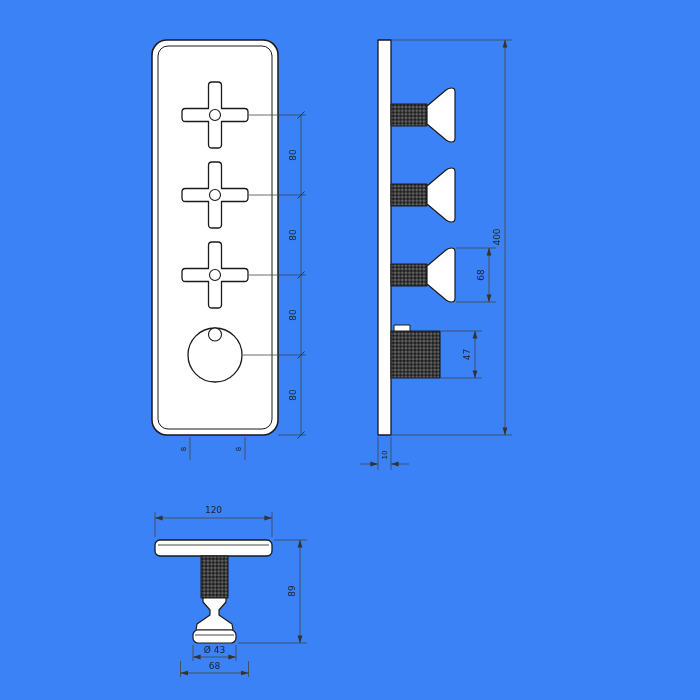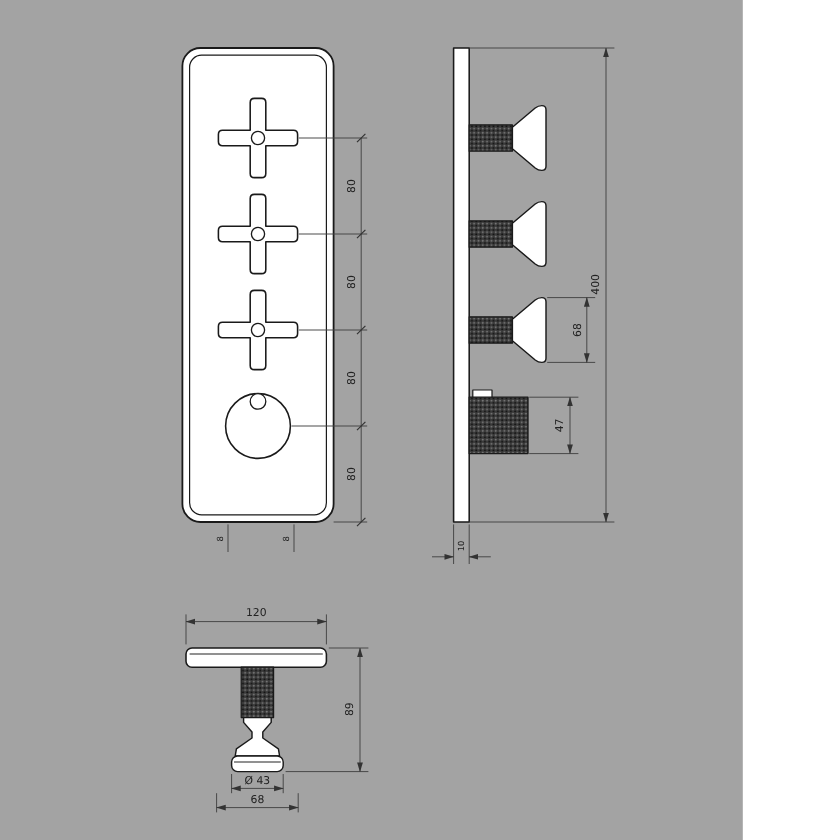--- a/index.html
+++ b/index.html
@@ -1,16 +1,16 @@
 <!DOCTYPE html>
 <html><head>
 <meta charset="utf-8">
 <style>
   html,body{margin:0;padding:0;background:#ffffff;}
-  .canvas{width:619px;height:700px;background:#a3a3a3;position:relative;overflow:hidden;}
+  .canvas{width:700px;height:700px;background:#3b82f6;position:relative;overflow:hidden;}
   svg{display:block;}
   svg text{font-family:"DejaVu Sans","Liberation Sans",sans-serif;fill:#222;}
   .dim-label{font-size:9px;}
   .dim-label-sm{font-size:7px;}
 </style>
 </head>
 <body>
 
 <div class="canvas">
 <svg width="700" height="700" viewBox="0 0 700 700">

